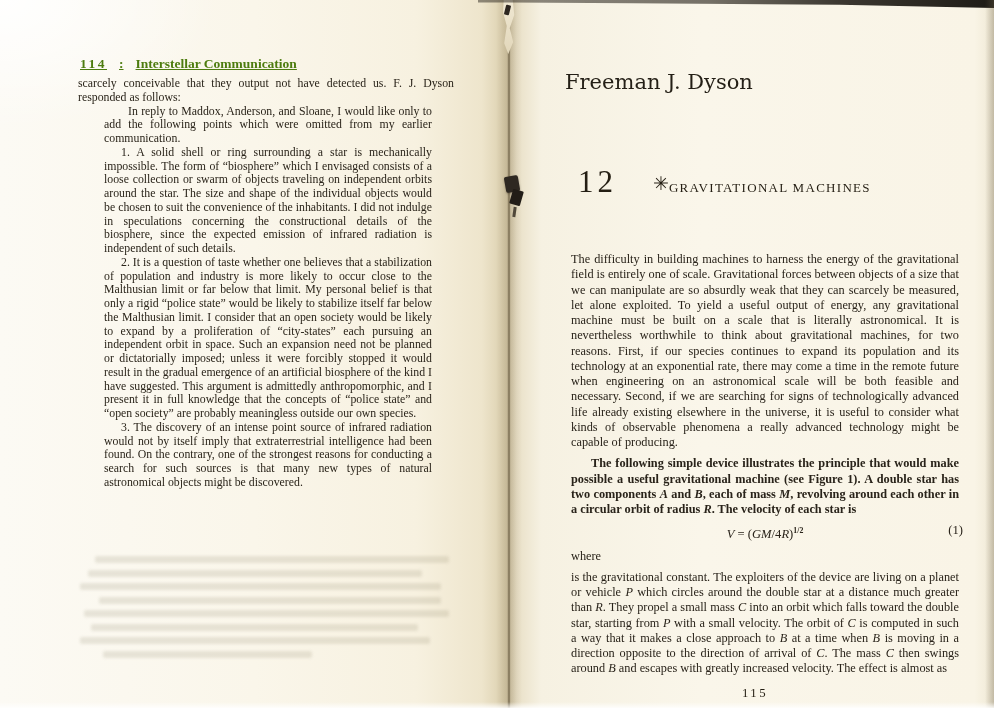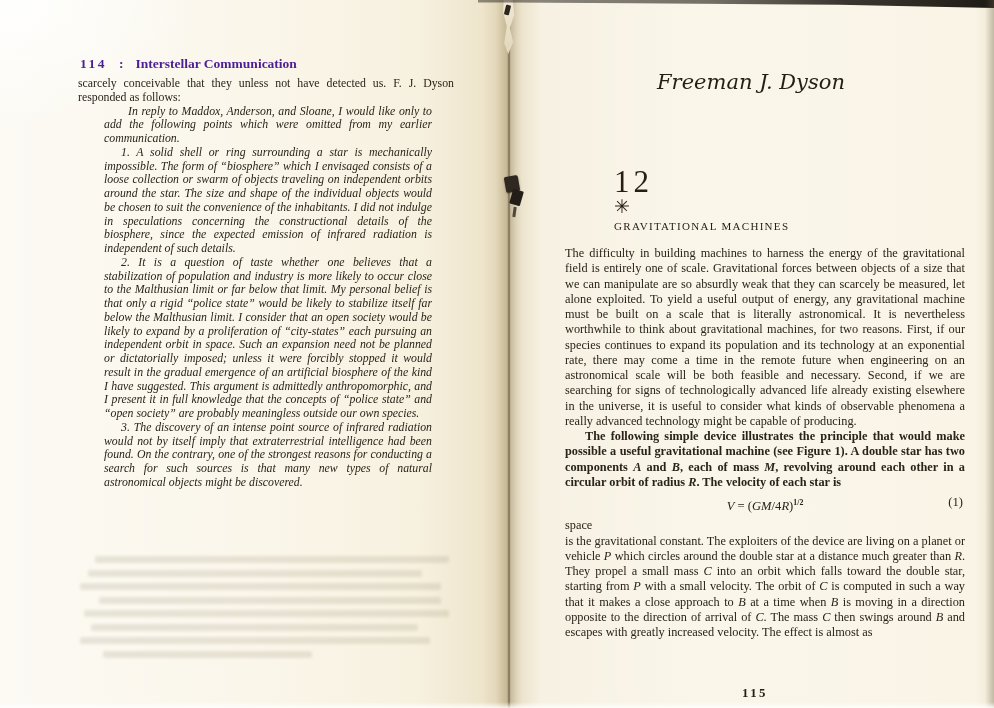--- a/index.html
+++ b/index.html
@@ -63,76 +63,76 @@
     position:absolute;left:511px;top:190px;width:11px;height:15px;
     background:#221d17;transform:rotate(16deg);border-radius:1px;
   }
   .tape-tail{
     position:absolute;left:513px;top:207px;width:3px;height:10px;
     background:#50483a;transform:rotate(8deg);
   }
   
   .lp-header{
     position:absolute;left:80px;top:56px;width:380px;
-    font-weight:bold;font-size:13.5px;color:#4c1d95;
+    font-weight:bold;font-size:13.5px;color:#4d7c0f;text-decoration:underline;
   }
   .lp-header .pg-num{letter-spacing:2.5px;}
   .lp-header .sep{margin:0 12px;}
   .lp-body{
     position:absolute;left:78px;top:77px;width:376px;
     font-size:11.8px;line-height:13.75px;text-align:justify;color:#2a241a;
   }
   .lp-intro{margin:0;}
-  .lp-quote{margin:0 0 8px 26px;width:328px;font-style:italic;}
+  .lp-quote{margin:0 0 8px 26px;width:328px;}
   .lp-quote p{margin:0;text-indent:17px;}
   .lp-quote p.lead{text-indent:24px;}
   .lp-ghost{
     position:absolute;left:80px;top:556px;width:380px;height:112px;
     filter:blur(1.6px);opacity:0.55;
   }
   .lp-ghost .gl{height:7px;margin-bottom:6.5px;background:rgba(138,126,101,0.32);border-radius:2px;}
   
   .rp-byline{
-    position:absolute;left:565px;top:70px;width:372px;text-align:center;
-    font-family:"DejaVu Serif", serif;font-style:italic;font-size:21px;color:#241f16;
+    position:absolute;left:565px;top:70px;width:372px;text-align:left;
+    font-family:"DejaVu Serif", serif;font-size:21px;color:#241f16;
   }
   .rp-chapter{
     position:absolute;left:578px;top:166px;width:400px;
-    display:flex;align-items:baseline;color:#241e13;flex-direction:column;
+    display:flex;align-items:baseline;color:#241e13;
   }
   .rp-chapter .num{font-size:31px;letter-spacing:4px;line-height:1;}
   .rp-chapter .orn{font-size:19px;margin-left:36px;position:relative;top:-2px;}
-  .rp-chapter .ttl{font-size:11px;letter-spacing:1.3px;margin-left:32px;}
+  .rp-chapter .ttl{font-size:13px;letter-spacing:1.3px;}
   .rp-body{
     position:absolute;left:565px;top:246px;width:400px;
     font-size:12.3px;line-height:15.25px;text-align:justify;color:#29231a;
   }
-  .rp-body p{margin:0;}
+  .rp-body p{margin:6px;}
   .rp-body p.indent{text-indent:20px;font-weight:bold;}
   .eq{position:relative;text-align:center;margin:5px 0 4px 0;font-size:12.6px;}
   .eq .eq-num{position:absolute;right:2px;top:0;}
   .eq sup, .rp-body sup{font-size:0.62em;font-weight:bold;}
   .rp-pagenum{
     position:absolute;left:565px;top:686px;width:380px;text-align:center;
-    font-size:12.8px;font-weight:bold;letter-spacing:2.5px;color:#241e13;
+    font-size:12.8px;font-weight:normal;letter-spacing:2.5px;color:#241e13;
   }
 </style>
 </head>
 <body>
 
 <div class="left-page">
   <div class="corner-light"></div>
 </div>
 
 <div class="lp-header">
   <span class="pg-num">114</span><span class="sep">:</span><span class="run-title">Interstellar Communication</span>
 </div>
 
 <div class="lp-body">
-  <p class="lp-intro">scarcely conceivable that they unless not have detected us. F. J. Dyson responded as follows:</p>
+  <p class="lp-intro">scarcely conceivable that they output not have detected us. F. J. Dyson responded as follows:</p>
   <div class="lp-quote">
     <p class="lead">In reply to Maddox, Anderson, and Sloane, I would like only to add the following points which were omitted from my earlier communication.</p>
     <p>1. A solid shell or ring surrounding a star is mechanically impossible. The form of “biosphere” which I envisaged consists of a loose collection or swarm of objects traveling on independent orbits around the star. The size and shape of the individual objects would be chosen to suit the convenience of the inhabitants. I did not indulge in speculations concerning the constructional details of the biosphere, since the expected emission of infrared radiation is independent of such details.</p>
     <p>2. It is a question of taste whether one believes that a stabilization of population and industry is more likely to occur close to the Malthusian limit or far below that limit. My personal belief is that only a rigid “police state” would be likely to stabilize itself far below the Malthusian limit. I consider that an open society would be likely to expand by a proliferation of “city-states” each pursuing an independent orbit in space. Such an expansion need not be planned or dictatorially imposed; unless it were forcibly stopped it would result in the gradual emergence of an artificial biosphere of the kind I have suggested. This argument is admittedly anthropomorphic, and I present it in full knowledge that the concepts of “police state” and “open society” are probably meaningless outside our own species.</p>
     <p>3. The discovery of an intense point source of infrared radiation would not by itself imply that extraterrestrial intelligence had been found. On the contrary, one of the strongest reasons for conducting a search for such sources is that many new types of natural astronomical objects might be discovered.</p>
   </div>
 </div>
 
 <div class="lp-ghost">
   <div class="gl" style="width:93%;margin-left:4%"></div>
@@ -155,21 +155,21 @@
   <span class="ttl">GRAVITATIONAL MACHINES</span>
 </div>
 
 <div class="rp-body">
   <p>The difficulty in building machines to harness the energy of the gravitational field is entirely one of scale. Gravitational forces between objects of a size that we can manipulate are so absurdly weak that they can scarcely be measured, let alone exploited. To yield a useful output of energy, any gravitational machine must be built on a scale that is literally astronomical. It is nevertheless worthwhile to think about gravitational machines, for two reasons. First, if our species continues to expand its population and its technology at an exponential rate, there may come a time in the remote future when engineering on an astronomical scale will be both feasible and necessary. Second, if we are searching for signs of technologically advanced life already existing elsewhere in the universe, it is useful to consider what kinds of observable phenomena a really advanced technology might be capable of producing.</p>
   <p class="indent">The following simple device illustrates the principle that would make possible a useful gravitational machine (see Figure 1). A double star has two components <i>A</i> and <i>B</i>, each of mass <i>M</i>, revolving around each other in a circular orbit of radius <i>R</i>. The velocity of each star is</p>
   <div class="eq">
     <span><i>V</i> = (<i>GM</i>/4<i>R</i>)<sup>1/2</sup></span>
     <span class="eq-num">(1)</span>
   </div>
-  <p>space</p>
+  <p>where</p>
   <p>is the gravitational constant. The exploiters of the device are living on a planet or vehicle <i>P</i> which circles around the double star at a distance much greater than <i>R</i>. They propel a small mass <i>C</i> into an orbit which falls toward the double star, starting from <i>P</i> with a small velocity. The orbit of <i>C</i> is computed in such a way that it makes a close approach to <i>B</i> at a time when <i>B</i> is moving in a direction opposite to the direction of arrival of <i>C</i>. The mass <i>C</i> then swings around <i>B</i> and escapes with greatly increased velocity. The effect is almost as</p>
 </div>
 
 <div class="rp-pagenum">115</div>
 
 <div class="spine-shadow"></div>
 <div class="spine-line"></div>
 <div class="tear-fragment"></div>
 <div class="tear-mark"></div>
 <div class="tape-mark-1"></div>

